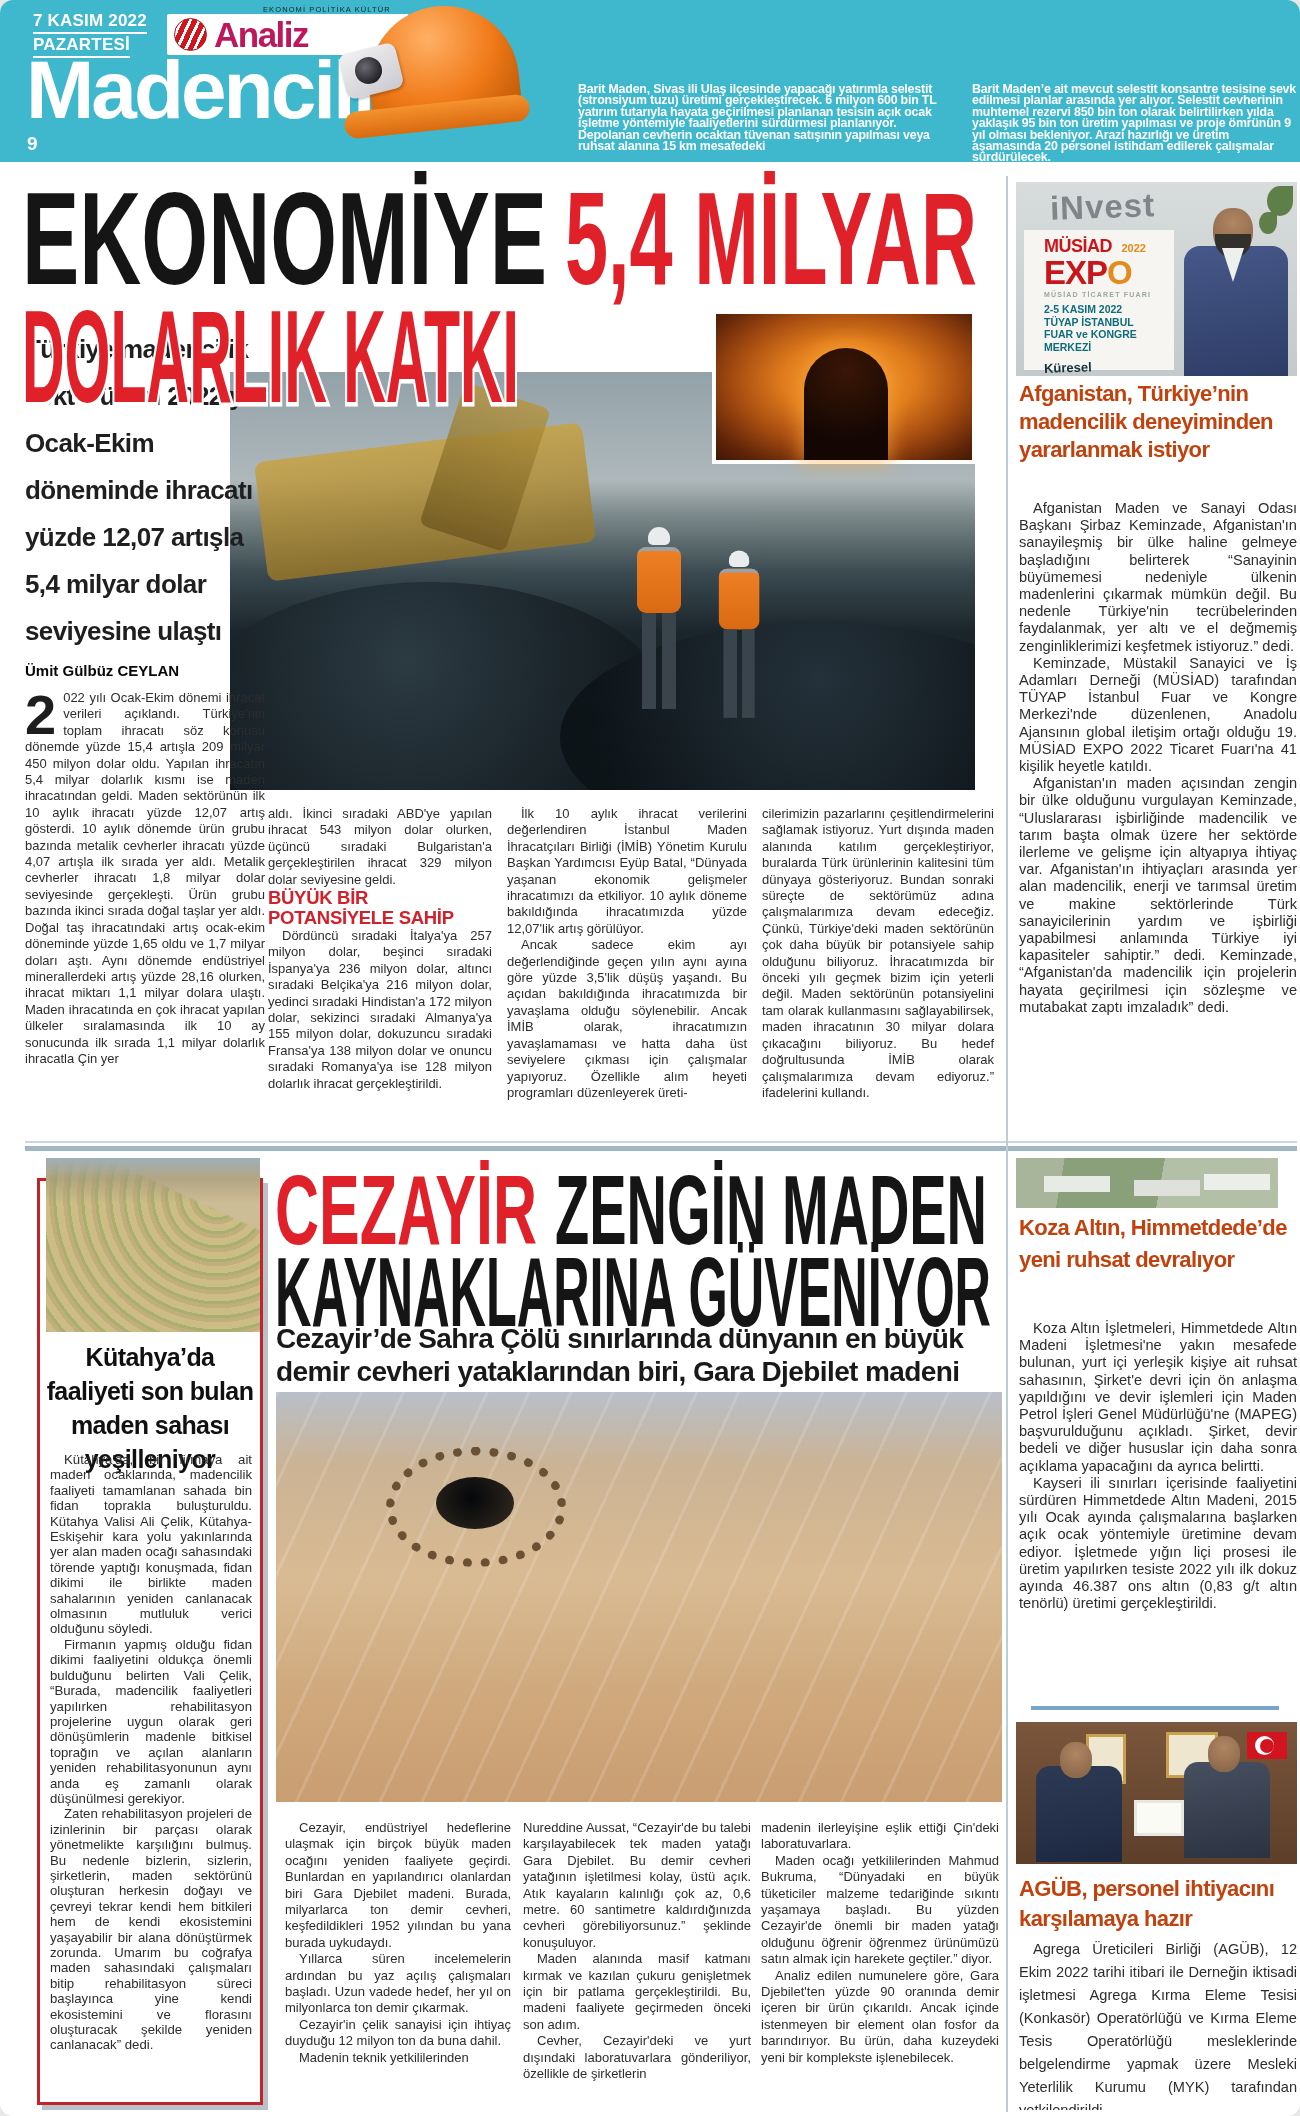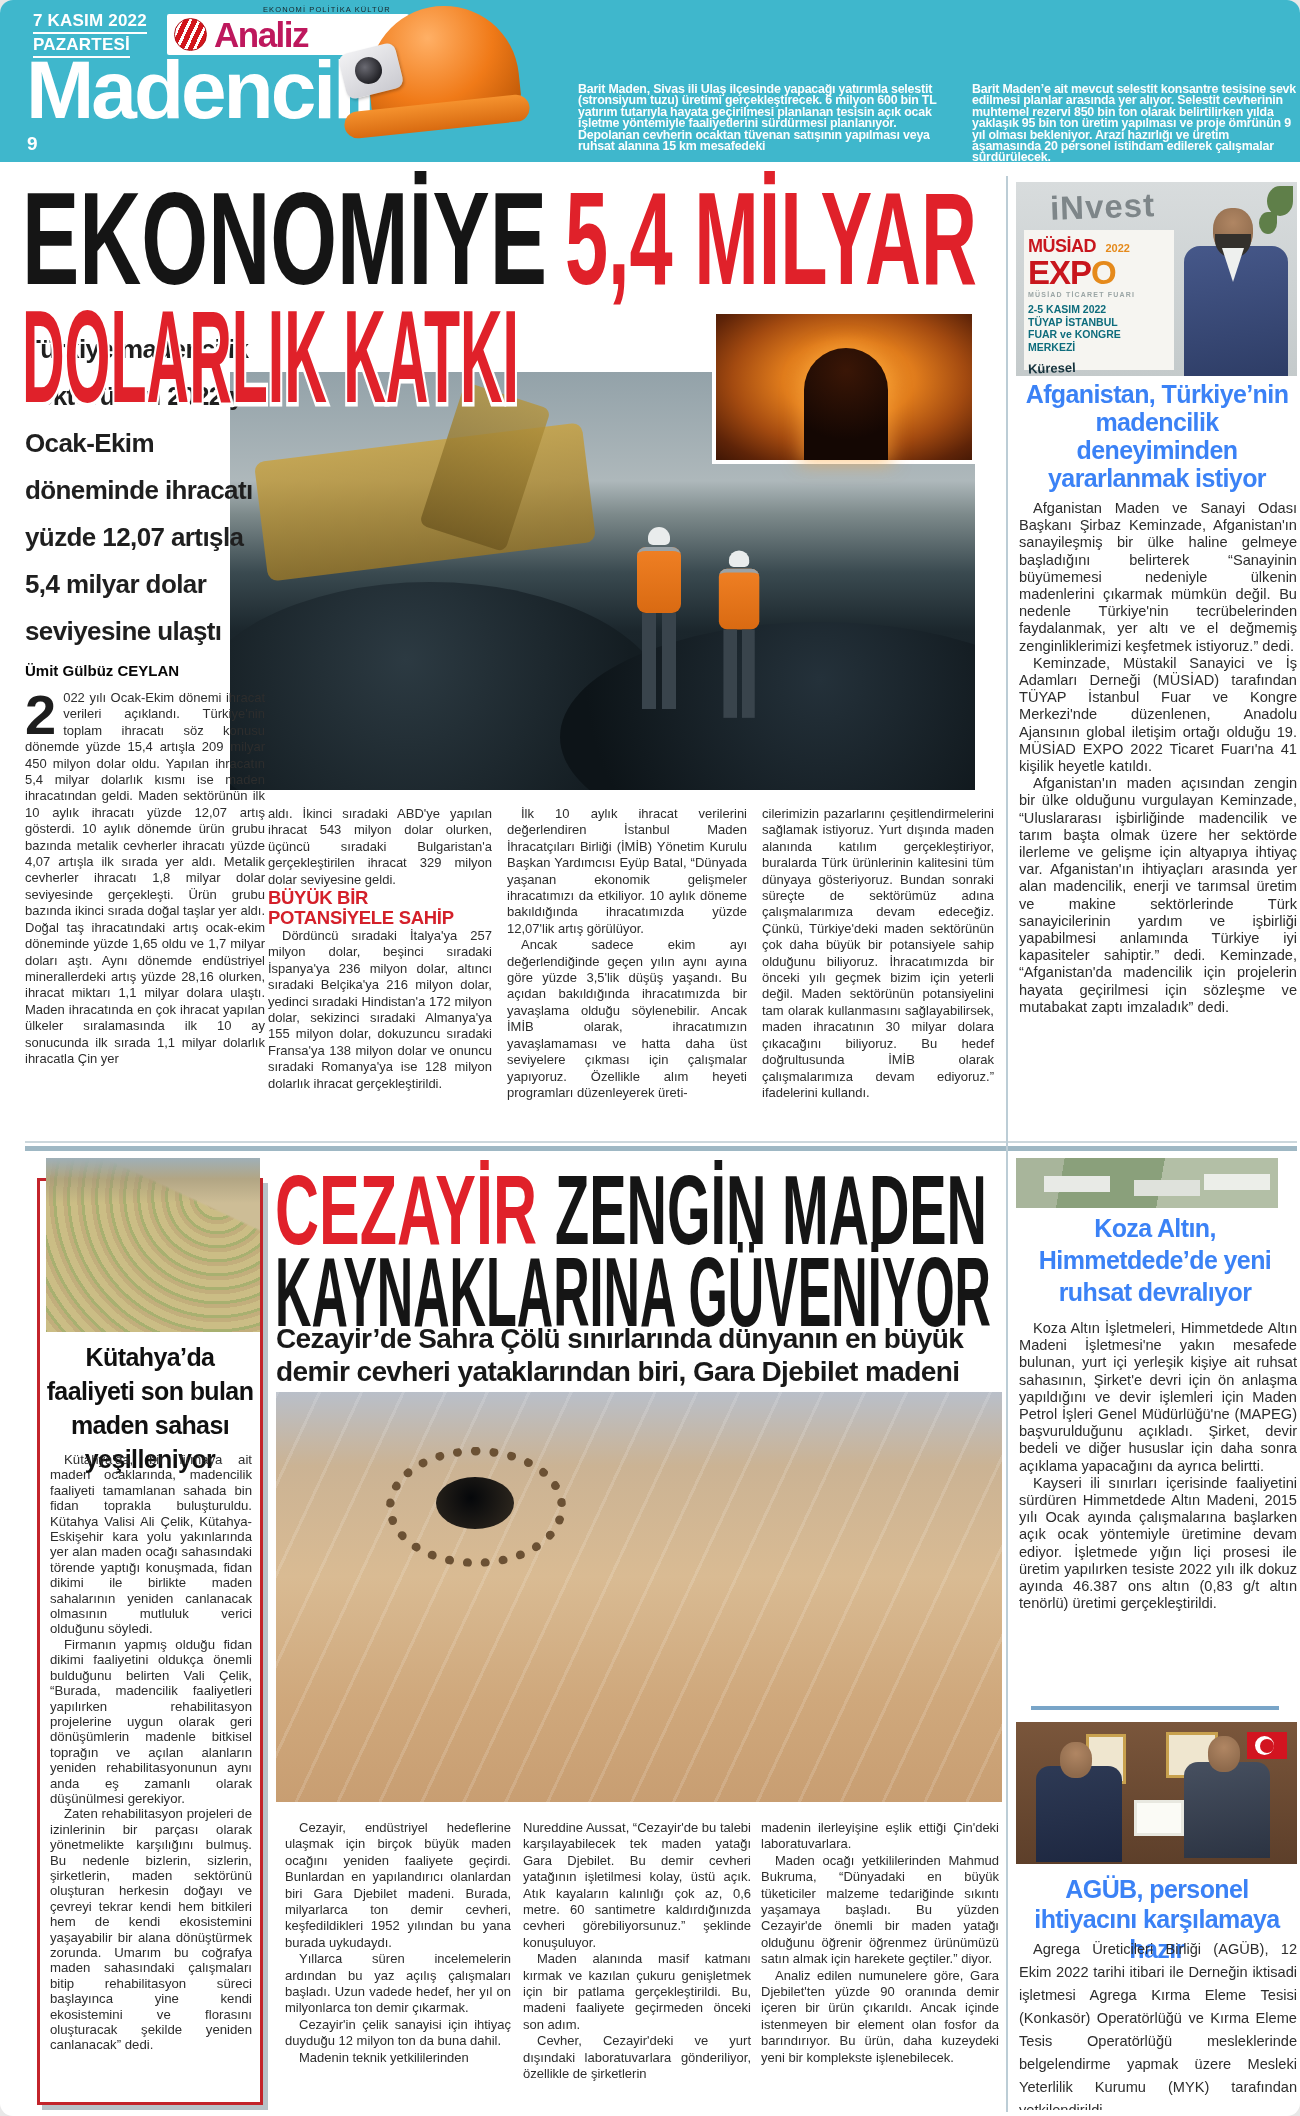--- a/index.html
+++ b/index.html
@@ -68,21 +68,21 @@
   .track{position:absolute;left:0;top:0;width:100%;height:100%;
      background:repeating-linear-gradient(115deg,rgba(255,255,255,.14) 0 3px,transparent 3px 38px);}
   .kphoto{left:46px;top:1158px;width:214px;height:174px;z-index:3;
      background:
        linear-gradient(180deg,#9fb0b8 0%,rgba(160,150,120,.6) 12%,transparent 26%),
        linear-gradient(205deg,#cdbd96 0 26%,transparent 27%),
        repeating-radial-gradient(circle at 80% 22%,#cbbd85 0 7px,#a8b070 7px 10px,#c2ae7c 10px 14px),
        repeating-radial-gradient(circle at 32% 74%,#4f7a3a 0 7px,#94ad68 7px 10px,#c7b87e 10px 13px);}
   .musiad{left:1016px;top:182px;width:281px;height:194px;background:linear-gradient(180deg,#d8dcdd,#c4cacb);overflow:hidden;}
   .invest{position:absolute;left:34px;top:6px;font-size:33px;font-weight:800;color:#7e8689;letter-spacing:1px;transform:rotate(-2deg);}
-  .poster{position:absolute;left:8px;top:48px;width:150px;height:140px;background:#f6f5f1;padding:6px 4px;box-sizing:border-box;}
+  .poster{position:absolute;left:8px;top:48px;width:150px;height:140px;background:#f6f5f1;padding:6px 20px;box-sizing:border-box;}
   .pbrand{font-size:18px;font-weight:800;color:#c8161d;letter-spacing:-.5px;display:inline;}
   .pyear{font-size:11px;font-weight:bold;color:#e58a1c;display:inline;margin-left:5px;}
   .pexpo{font-size:33px;font-weight:800;color:#c8161d;letter-spacing:-1px;line-height:32px;}
   .pexpo i{font-style:normal;color:#e58a1c;}
   .psub{font-size:7px;font-weight:bold;color:#9aa5a5;letter-spacing:1.2px;margin-top:2px;}
   .plines{font-size:10.5px;font-weight:800;color:#0e6c7c;line-height:12.5px;margin-top:5px;}
   .pkure{font-size:13px;font-weight:800;color:#15323c;margin-top:6px;transform:rotate(-2deg);}
   .mman{position:absolute;left:168px;top:64px;width:104px;height:130px;border-radius:16px 16px 0 0;
      background:linear-gradient(170deg,#46588a,#2e3d66);}
   .mhead{position:absolute;left:197px;top:26px;width:40px;height:46px;border-radius:45%;
@@ -118,21 +118,21 @@
   .cz-standfirst{left:276px;top:1322px;width:726px;font-size:28px;line-height:33px;font-weight:bold;color:#191919;letter-spacing:-.6px;}
   .cz1{left:285px;top:1820px;width:226px;height:292px;}
   .cz2{left:523px;top:1820px;width:228px;height:292px;}
   .cz3{left:761px;top:1820px;width:238px;height:292px;}
   
   .kbox{left:37px;top:1178px;width:226px;height:927px;background:#fff;border:3px solid #c3242b;
         box-shadow:5px 5px 0 #b7c2c8;box-sizing:border-box;z-index:2;}
   .ktitle{left:44px;top:1340px;width:212px;text-align:center;font-size:25px;line-height:34px;font-weight:bold;color:#101010;letter-spacing:-.6px;z-index:3;}
   .kbody{left:50px;top:1452px;width:202px;height:645px;font-size:13.2px;line-height:15.4px;z-index:3;}
   
-  .sbtitle{font-size:25px;line-height:28px;font-weight:bold;color:#3b82f6;letter-spacing:-.6px;text-align:center;}
+  .sbtitle{font-size:22px;line-height:28px;font-weight:bold;color:#c2410c;letter-spacing:-.6px;}
   .afg-title{left:1019px;top:380px;width:276px;}
   .afg-body{left:1019px;top:500px;width:278px;height:640px;font-size:14.6px;line-height:17.2px;}
   .koza-title{left:1019px;top:1212px;width:272px;line-height:32px;}
   .koza-body{left:1019px;top:1320px;width:278px;height:380px;font-size:14.6px;line-height:17.2px;}
   .bluediv{left:1031px;top:1706px;width:248px;height:4px;background:#79a5c8;}
   .agub-title{left:1019px;top:1874px;width:276px;line-height:30px;}
   .agub-body{left:1019px;top:1938px;width:278px;height:172px;overflow:hidden;font-size:14.6px;line-height:23px;}
 </style>
 </head>
 <body>

